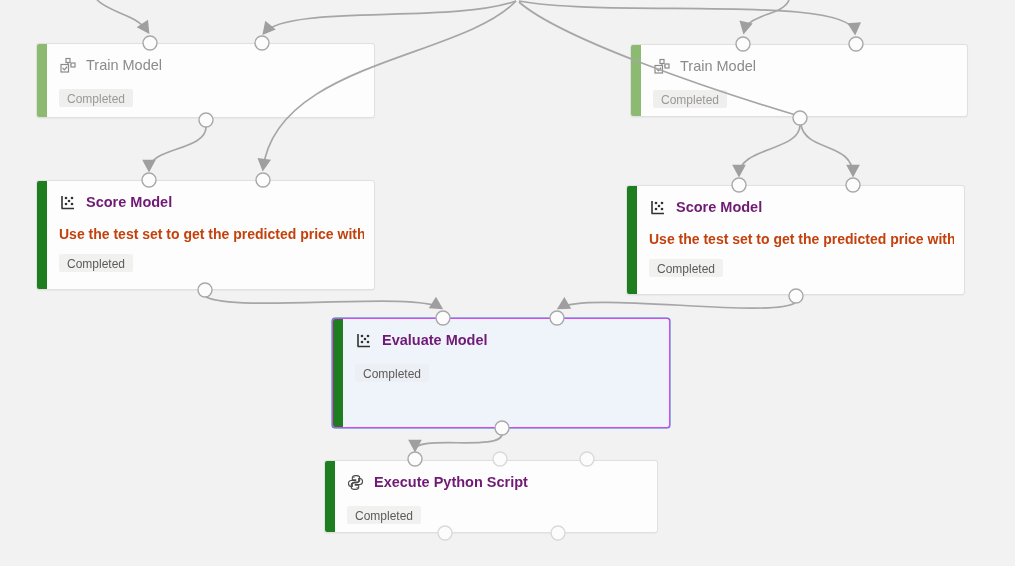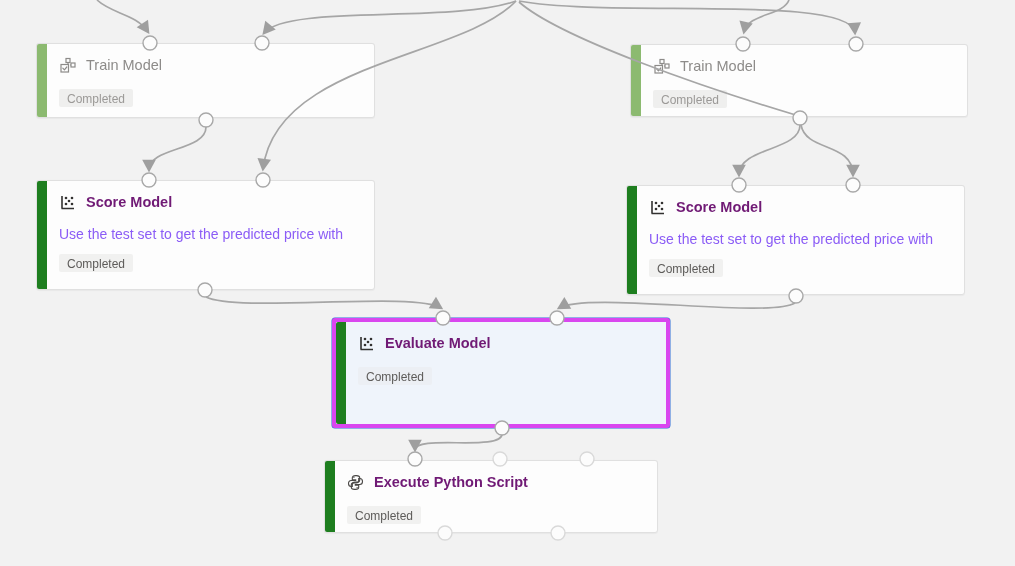--- a/index.html
+++ b/index.html
@@ -16,31 +16,31 @@
     box-shadow:0 0.5px 1px rgba(0,0,0,0.04);
   }
   .node .accent {
     position:absolute; left:0; top:0; bottom:0; width:10px;
     background:#1e7e1f;
     border-radius:2px 0 0 2px;
   }
   .node.muted .accent { background:#8cba70; }
   .node.selected {
     background:#eff4fb;
-    border:4px solid #d946ef;
+    border:1px solid #d946ef;
     box-shadow:0 0 0 0.5px #2e6fd6;
   }
   .node-body { position:absolute; left:22px; right:10px; top:0; bottom:0; padding-top:13px; }
 
   .title-row { display:flex; gap:10px; height:20px; }
   .title-row .icon { width:17px; height:17px; flex:0 0 auto; display:flex; align-items:center; justify-content:center; }
   .node-title { font-size:14.5px; font-weight:700; color:#701a75; white-space:nowrap; }
   .node.muted .node-title { color:#8d8b89; font-weight:400; }
 
-  .node-desc { margin-top:12px; font-size:14px; color:#8b5cf6; white-space:nowrap; overflow:hidden; }
+  .node-desc { margin-top:12px; font-size:14px; color:#c2410c; white-space:nowrap; overflow:hidden;font-weight:bold; }
 
   .status-badge {
     display:inline-block; margin-top:12px;
     background:#f1f1f0; color:#5d5b59;
     font-size:12px; line-height:1;
     padding:4px 8px 2px 8px; border-radius:2px;
   }
   .node.muted .status-badge { color:#9b9997; background:#efefee; }
   .node.selected .status-badge { background:#eceff4; }
 

